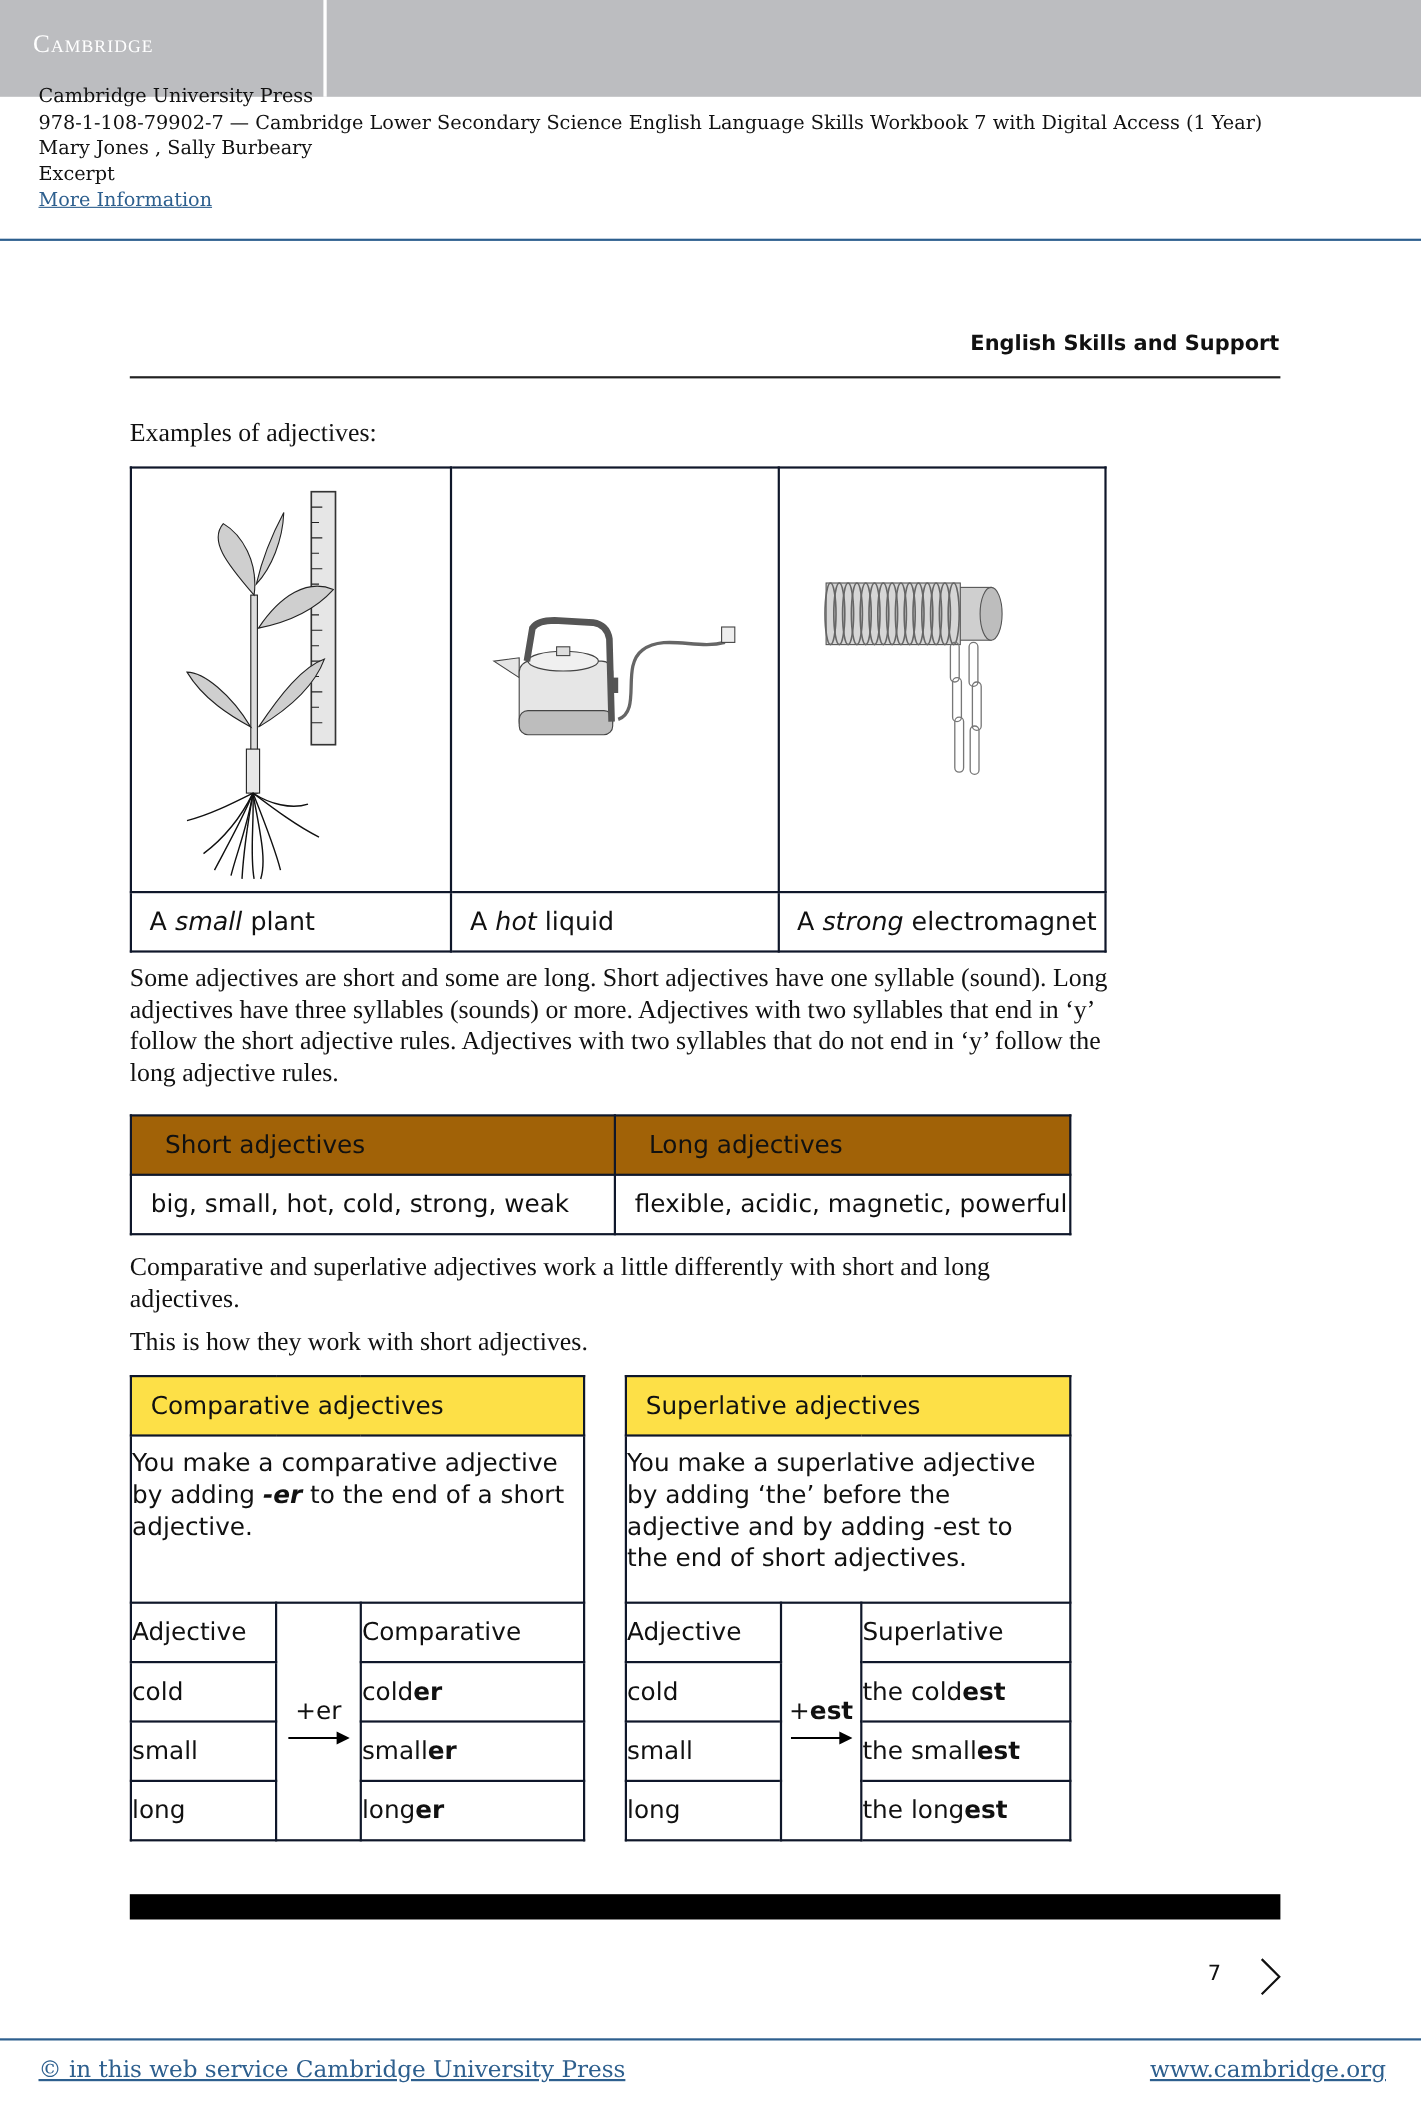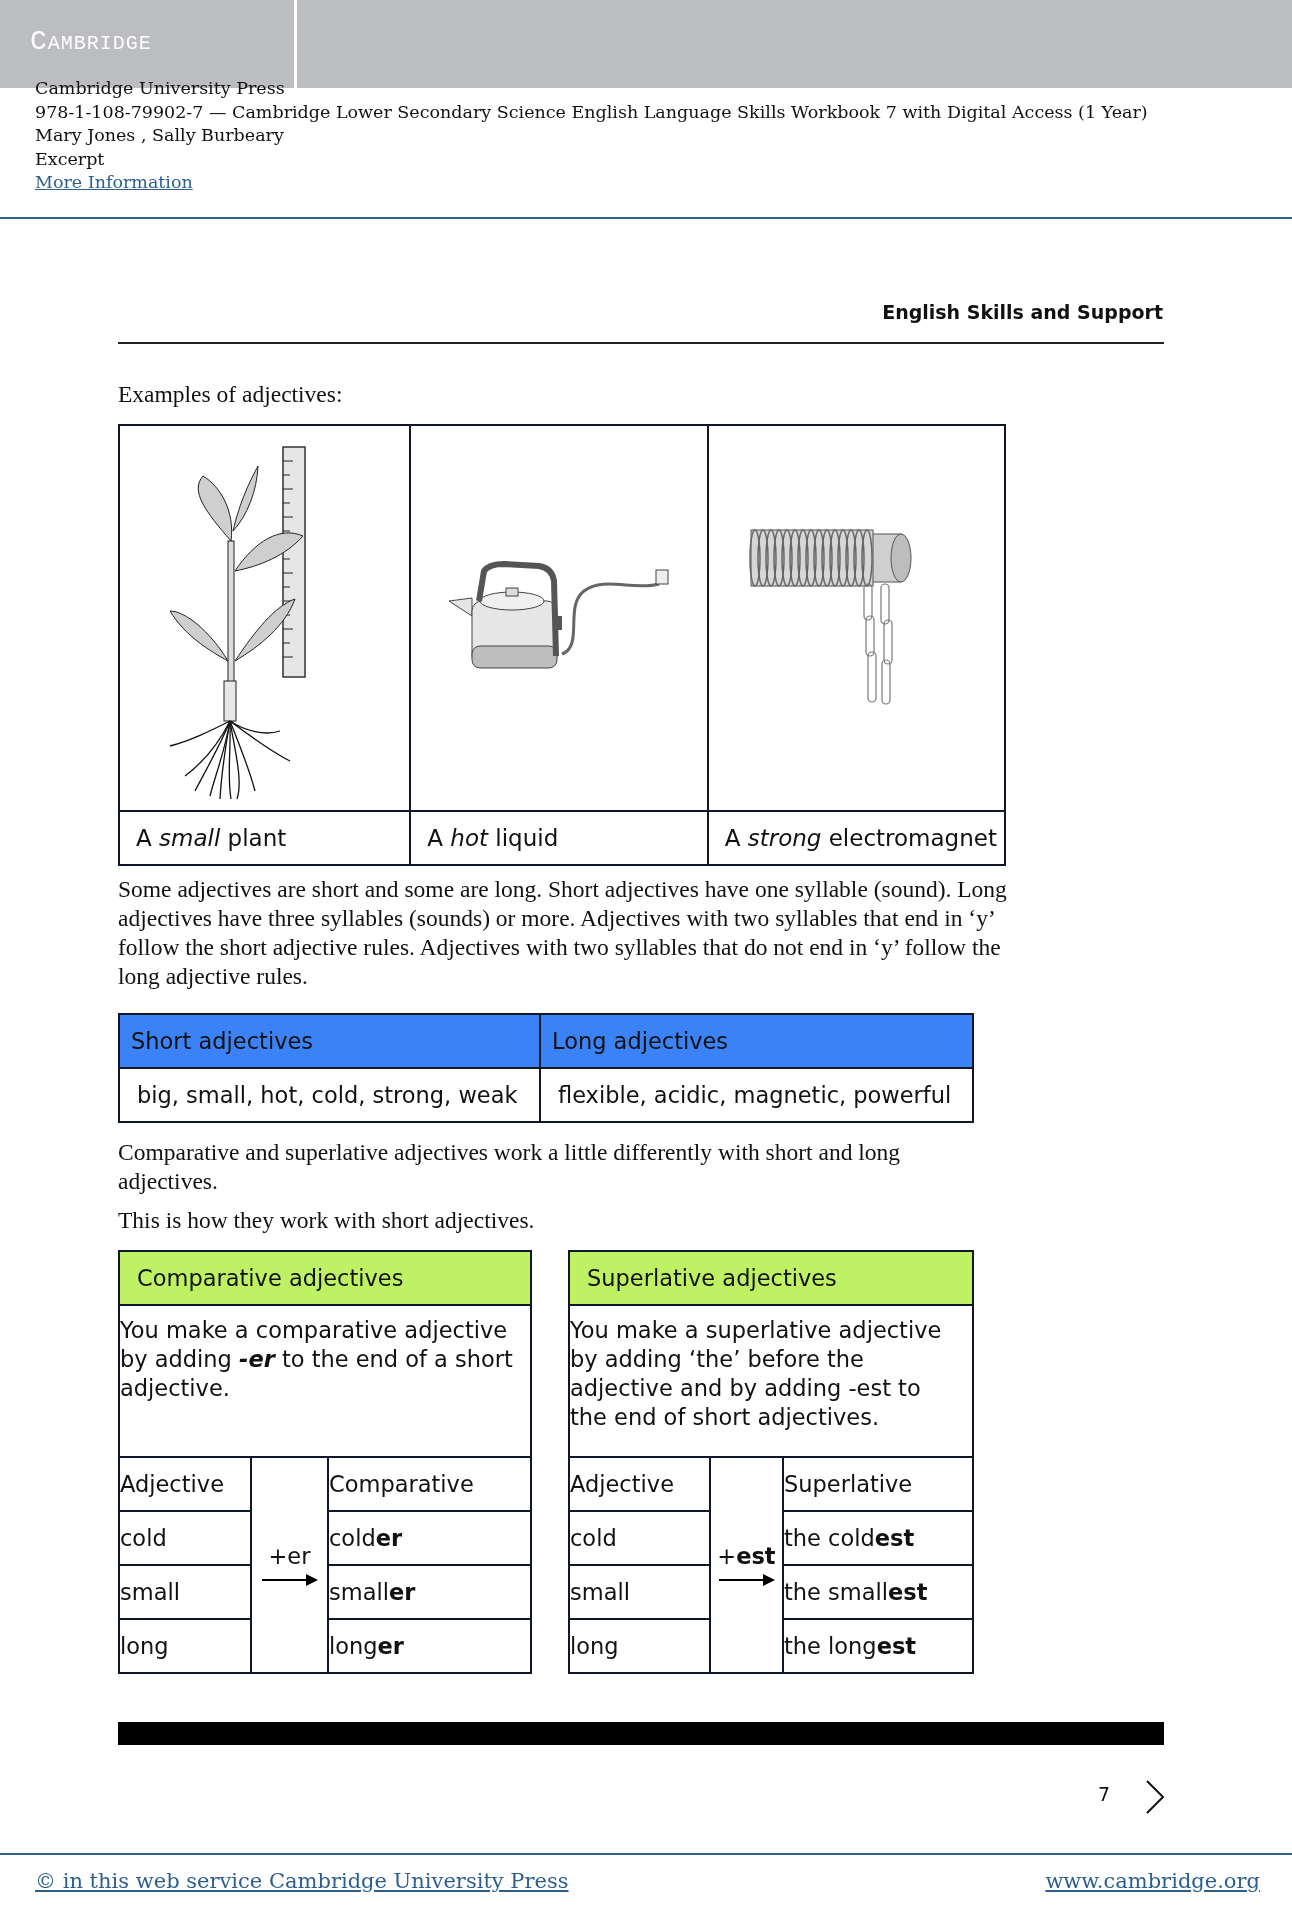--- a/index.html
+++ b/index.html
@@ -7,22 +7,22 @@
     width: 1292px; height: 1919px; position: relative; overflow: hidden;
     background: #ffffff; color: #111;
     font-family: "Liberation Serif", "DejaVu Serif", serif;
   }
   .abs { position: absolute; }
   
   .band { left: 0; top: 0; width: 1292px; height: 88px; background: #bcbdc0; }
   .band-divider { left: 294px; top: 0; width: 3px; height: 88px; background: #ffffff; }
   .logo {
     left: 30px; top: 28px; color: #ffffff;
-    font-family: Liberation Mono, monospace;
-    font-size: 28px; letter-spacing: 1px; font-variant: small-caps; line-height: 1;
+    font-family: Liberation Serif, serif;
+    font-size: 23px; letter-spacing: 1px; font-variant: small-caps; line-height: 1;
   }
   .meta { left: 35px; top: 77px; font-size: 17.5px; line-height: 23.5px; color: #111; font-family: "DejaVu Serif", serif; }
   .meta div { white-space: nowrap; }
   .meta a, .footer a { color: #2d5f8e; text-decoration: underline; }
   .blue-rule { left: 0; width: 1292px; height: 2px; background: #2d5f8e; }
 
   
   .running-head {
     right: 129px; top: 301px; font-family: "DejaVu Sans", "Liberation Sans", sans-serif;
     font-size: 19px; font-weight: 600; color: #111;
@@ -35,26 +35,26 @@
   
   .img-table { left: 118px; top: 424px; width: 888px; }
   .img-table td { width: 296px; vertical-align: middle; text-align: center; }
   .img-cell { height: 384px; position: relative; }
   .cap-cell { height: 52px; text-align: left !important; padding-left: 16px !important;
               font-family: "DejaVu Sans", sans-serif; font-size: 23px; color: #111; }
   .cap-cell i { font-style: italic; }
 
   
   .sl-table { left: 118px; top: 1013px; width: 856px; }
-  .sl-table th { background: #3b82f6; height: 52px; text-align: left; padding-left: 11px;
+  .sl-table th { background: #a16207; height: 52px; text-align: left; padding-left: 30px;
                  font-family: "DejaVu Sans", sans-serif; font-weight: normal; font-size: 22.5px; }
   .sl-table td { height: 52px; padding-left: 17px; font-family: "DejaVu Sans", sans-serif; font-size: 22.5px; }
 
   
-  .cs-table th.title { background: #bef264; height: 52px; text-align: left; padding-left: 17px;
+  .cs-table th.title { background: #fde047; height: 52px; text-align: left; padding-left: 17px;
                        font-family: "DejaVu Sans", sans-serif; font-weight: normal; font-size: 22.5px; }
   .cs-table td { font-family: "DejaVu Sans", sans-serif; font-size: 22.5px; height: 52px; }
   .cs-table td.desc { height: 140px; vertical-align: top; padding-top: 10px; line-height: 29px; padding-right: 14px; }
   .cs-table td.mid { padding: 0; text-align: center; vertical-align: middle; }
   .arrow-wrap { display: inline-flex; flex-direction: column; align-items: center; }
   .arrow { display: block; margin-top: 4px; }
   .comp-table { left: 118px; top: 1250px; width: 414px; }
   .sup-table { left: 568px; top: 1250px; width: 406px; }
 
   .black-bar { left: 118px; top: 1722px; width: 1046px; height: 23px; background: #000; }

